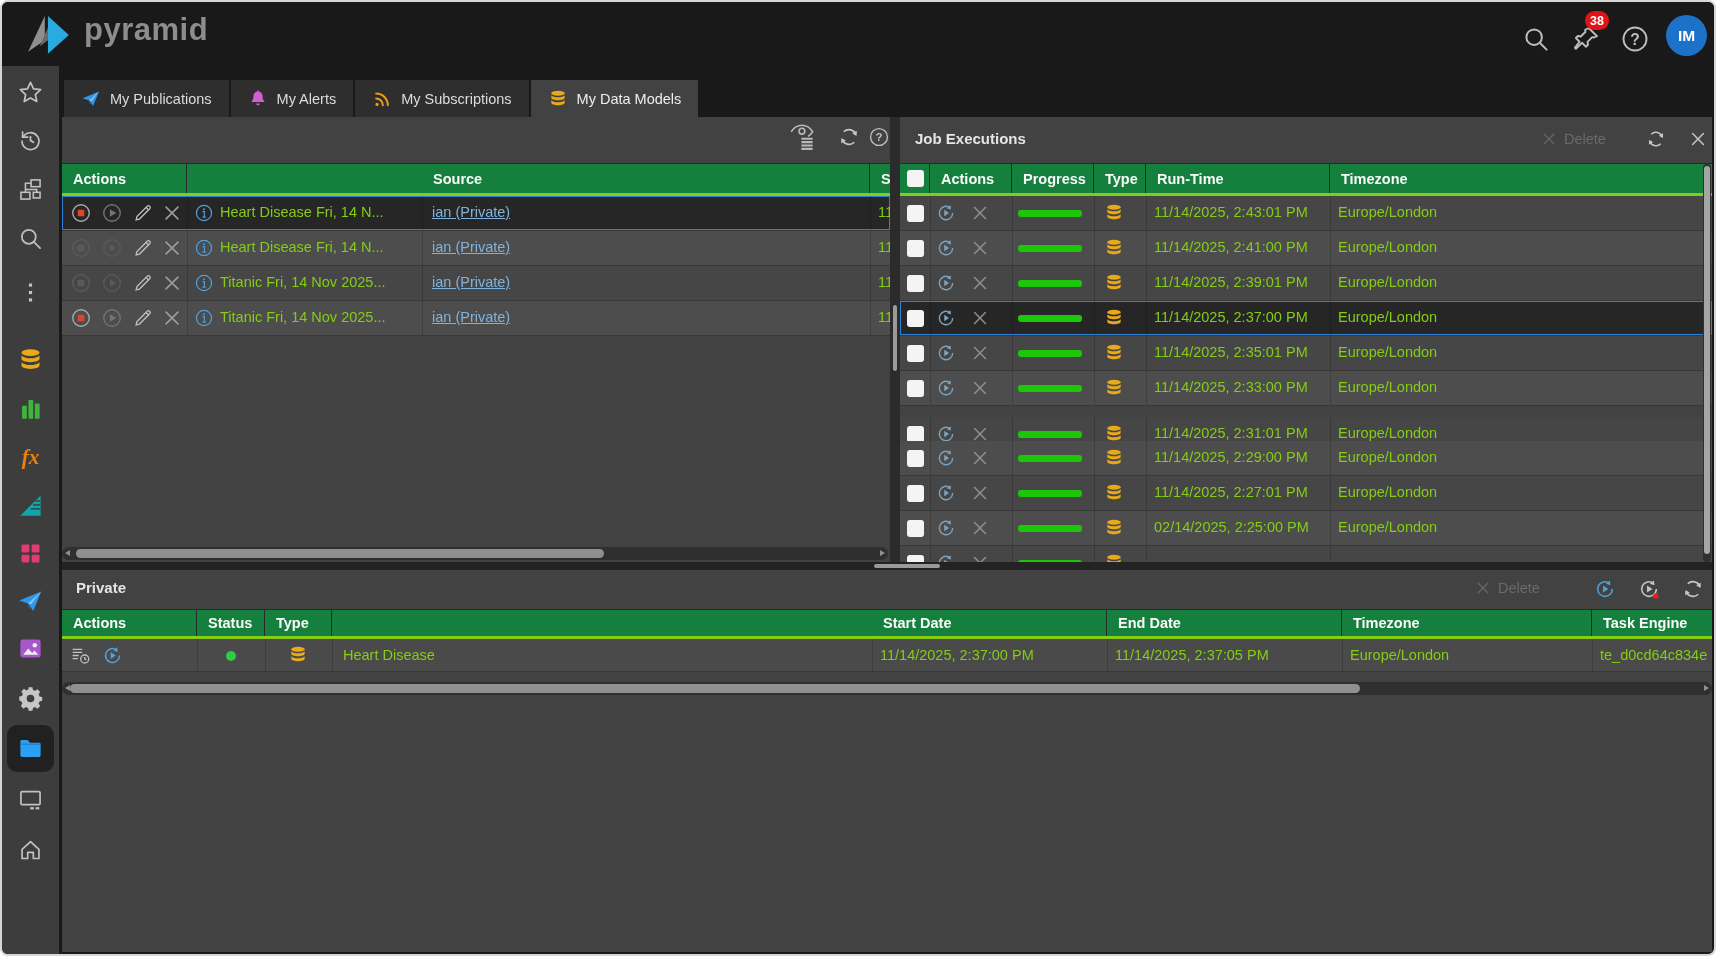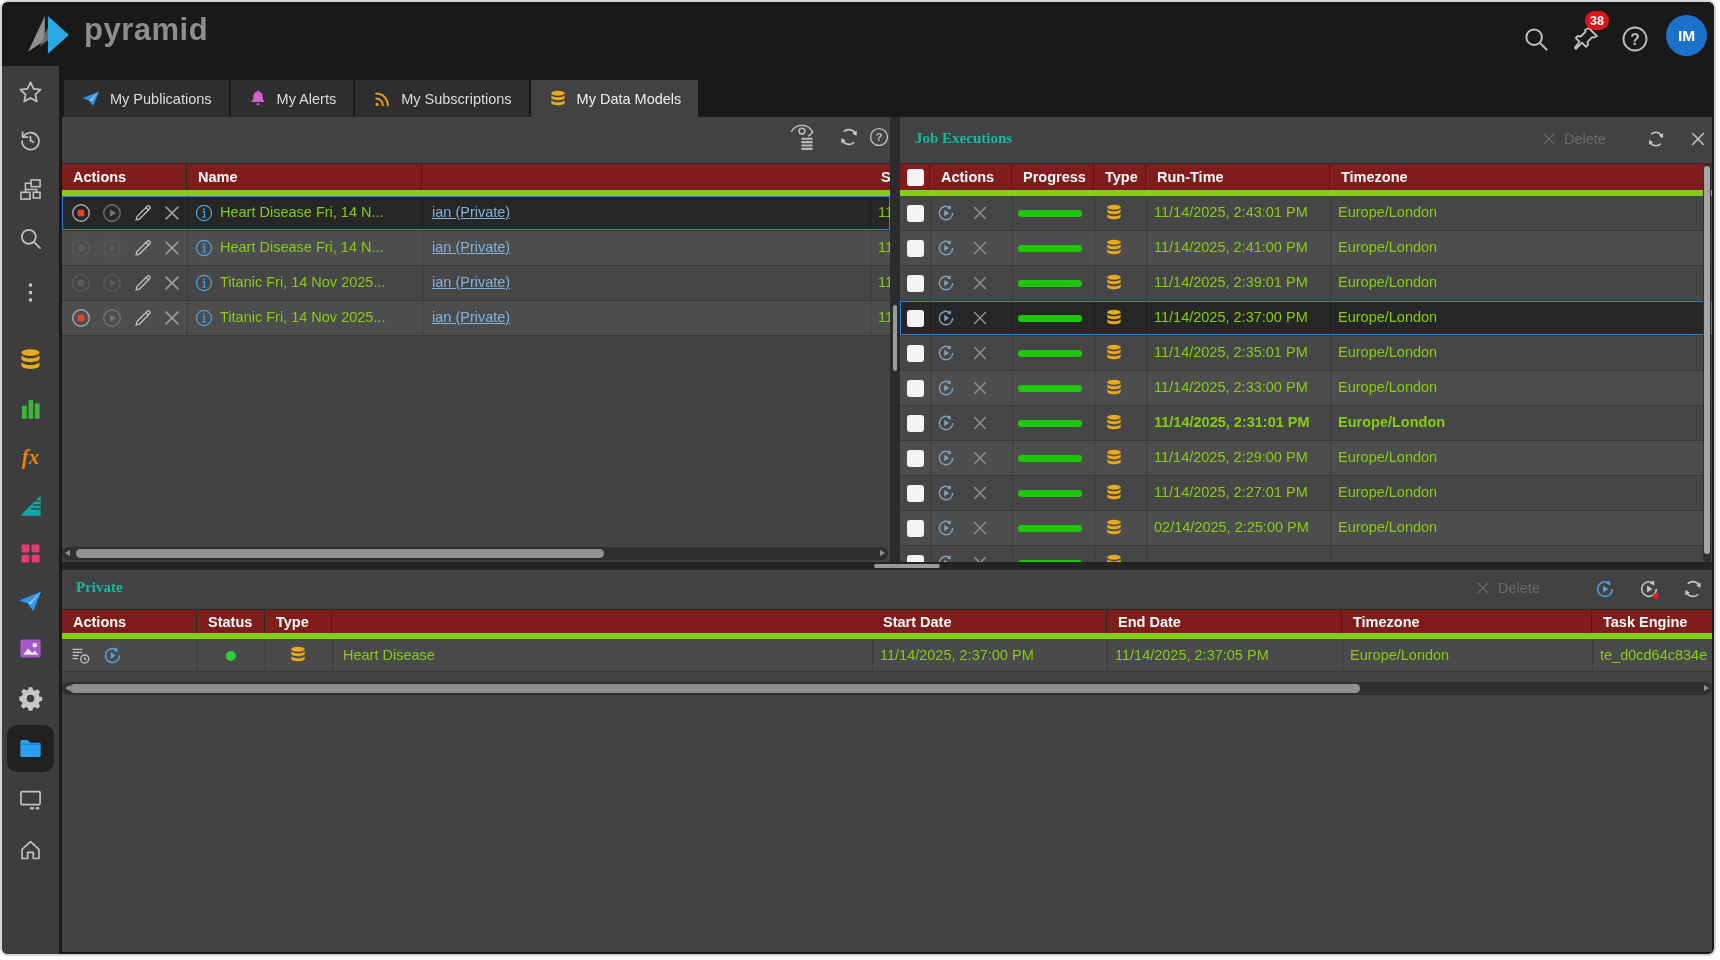--- a/index.html
+++ b/index.html
@@ -25,24 +25,24 @@
   .sb-ic{position:relative;width:27px;height:27px;display:flex;align-items:center;justify-content:center;}
   .fx-label{font-size:21px;font-style:italic;font-weight:700;color:#e8820c;font-family:"Liberation Serif",serif;}
   
   .tabstrip{position:absolute;left:62px;top:78px;height:37px;display:flex;gap:2px;}
   .tab{display:flex;align-items:center;gap:9px;padding:0 17px;background:#2e2e2e;color:#dcdcdc;font-size:14.5px;cursor:pointer;white-space:nowrap;}
   .tab.active{background:#424242;color:#eeeeee;}
   .tab-icon{width:20px;height:20px;display:flex;}
   .tab-icon svg{width:20px;height:20px;}
   
   .content{position:absolute;left:60px;top:115px;right:2px;bottom:2px;background:#424242;}
-  .panel-title{font-size:15px;font-weight:700;color:#14b8a6;font-family:Liberation Serif, serif;}
+  .panel-title{font-size:15px;font-weight:700;color:#e5e5e5;}
   .ico-btn{position:absolute;cursor:pointer;}
   .ico-btn svg{width:100%;height:100%;}
-  .thead{position:absolute;left:0;right:0;height:33px;background:#7f1d1d;border-top:1px solid #292929;border-bottom:6px solid #84cc16;}
+  .thead{position:absolute;left:0;right:0;height:33px;background:#15803d;border-top:1px solid #292929;border-bottom:3px solid #84cc16;}
   .th{position:absolute;top:0;height:100%;border-right:1px solid #2a2a2a;display:flex;align-items:center;
     padding-left:11px;font-weight:700;font-size:14.5px;color:#fafafa;overflow:hidden;white-space:nowrap;cursor:pointer;}
   .th.noborder{border-right:none;}
   .cdiv{position:absolute;top:0;bottom:0;width:1px;background:rgba(0,0,0,.18);}
   .row{position:absolute;left:0;width:100%;height:35px;border-bottom:1px solid #383838;overflow:hidden;cursor:pointer;}
   .row.dk{background:#464646;}
   .row.lt{background:#4d4d4d;}
   .row.sel{background:#262626;box-shadow:inset 0 0 0 1px #2f81d6;}
   .ric{position:absolute;width:22px;height:22px;top:6px;}
   .ric svg{width:100%;height:100%;}
@@ -317,22 +317,22 @@
           </svg></span>
       <span class="ico-btn" style="left:806px;top:9px;width:22px;height:22px"><svg viewBox="0 0 24 24">
             <circle cx="12" cy="12" r="9.2" fill="none" stroke="#bdbdbd" stroke-width="1.5"></circle>
             <text x="12" y="16.6" text-anchor="middle" font-size="12.5" font-weight="bold" fill="#bdbdbd" font-family="Liberation Sans,sans-serif">?</text>
           </svg></span>
 
       <div class="thead lp-thead">
         <div class="th" style="left:0;width:125px">
             <span>Actions</span>
           </div>
-        <div class="th" style="left:125px;width:235px">
-            <span>Name</span>
+        <div class="th" style="left:360px;width:448px">
+            <span>Source</span>
           </div>
         <div class="th noborder" style="left:808px;width:20px">
             <span>St</span>
           </div>
       </div>
       <div id="lp-rows">
           <div class="row sel" style="top: 79px; width: 828px; position: absolute;">
             <span class="cdiv" style="left:125px"></span>
             <span class="cdiv" style="left:360px"></span>
             <span class="cdiv" style="left:808px"></span>
@@ -635,21 +635,21 @@
               </svg></span>
             <span class="pbar" style="left:118px;width:64px"></span>
             <span class="ric" style="left:204px;top:7px;width:20px;height:20px"><svg viewBox="0 0 24 24" fill="#e9a918">
                 <ellipse cx="12" cy="5" rx="8" ry="3"></ellipse>
                 <path d="M4 7.5c1.5 1.6 4.4 2.5 8 2.5s6.5-.9 8-2.5v3c0 1.7-3.6 3-8 3s-8-1.3-8-3z"></path>
                 <path d="M4 13.5c1.5 1.6 4.4 2.5 8 2.5s6.5-.9 8-2.5v3c0 1.7-3.6 3-8 3s-8-1.3-8-3z"></path>
               </svg></span>
             <span class="ctext" style="left:254px">11/14/2025, 2:33:00 PM</span>
             <span class="ctext" style="left:438px">Europe/London</span>
           </div>
-          <div class="row dk" style="top: 289px; position: absolute; left: 0px; right: 0px; font-weight: bold;">
+          <div class="row dk" style="top: 300px; position: absolute; left: 0px; right: 0px;">
             <span class="cdiv" style="left:30px"></span>
             <span class="cdiv" style="left:112px"></span>
             <span class="cdiv" style="left:194px"></span>
             <span class="cdiv" style="left:246px"></span>
             <span class="cdiv" style="left:430px"></span>
             <span class="cb" style="left:7px;top:9px"></span>
             <span class="ric" style="left:36px;top:7px;width:20px;height:20px"><svg viewBox="0 0 24 24">
                 <path d="M20 12a8 8 0 1 1-3.1-6.3" fill="none" stroke="#7fa3bd" stroke-width="1.7"></path>
                 <polygon points="17.4,2.6 17.9,7.9 12.9,6.3" fill="#7fa3bd"></polygon>
                 <polygon points="9.9,8.1 15.7,12 9.9,15.9" fill="#7fa3bd"></polygon>

